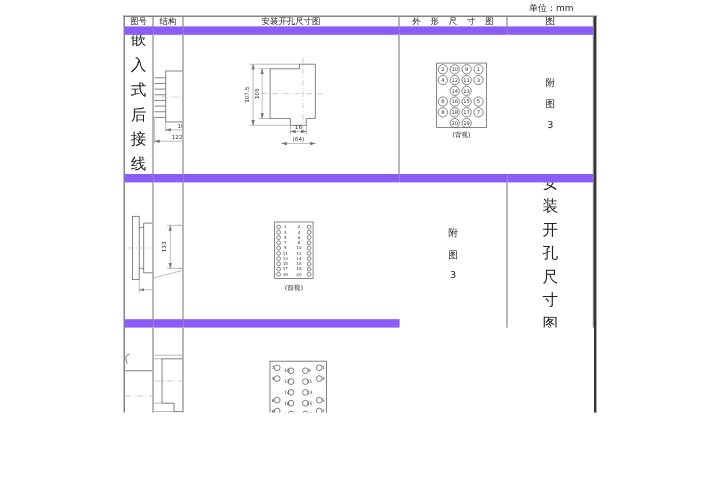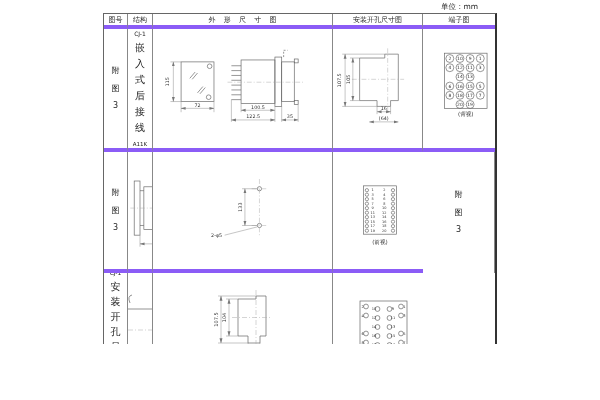--- a/index.html
+++ b/index.html
@@ -5,31 +5,31 @@
   html,body{margin:0;padding:0;background:#fff}
   .page{position:relative;width:600px;height:344px;background:#fff;
         font-family:"DejaVu Sans",sans-serif;color:#222;overflow:hidden}
   .unit{position:absolute;top:2px;left:103px;width:391px;text-align:right;
         padding-right:16px;font-size:7.5px;color:#222;box-sizing:border-box}
   .tbl{position:absolute;left:103px;top:13px;display:grid;
        grid-template-columns:24px 25px 180px 90px 72px;
        grid-template-rows:15px 123px 121px 118px;
        border:1px solid #666;border-right:2px solid #333;border-bottom:2px solid #888;
        background:#fff}
-  .cell{border-right:1px solid #888;border-bottom:4px solid #8b5cf6;
+  .cell{border-right:1px solid #888;border-bottom:7px solid #8b5cf6;
         display:flex;align-items:center;justify-content:center;
         box-sizing:border-box;overflow:hidden;position:relative;flex-direction:column}
   .nr{border-right:none}
   .nb{border-bottom:none}
   .hd{font-size:7px;color:#222;white-space:nowrap}
   .hd-wide{letter-spacing:3px;padding-left:3px}
   .vt{width:1em;word-break:break-all;text-align:center}
   .fig{font-size:8px;line-height:2.2;color:#222}
   .model{font-size:6px;white-space:nowrap;color:#222}
-  .stype{font-size:10px;line-height:1.6;color:#222;margin-top:3px}
+  .stype{font-size:13px;line-height:1.6;color:#222;margin-top:3px}
   .scode{font-size:5.5px;white-space:nowrap;color:#222;margin-top:5px}
   svg{display:block}
   .tl{fill:none;stroke:#666;stroke-width:.7}
   .dim{fill:none;stroke:#888;stroke-width:.5}
   .cl{fill:none;stroke:#aaa;stroke-width:.5;stroke-dasharray:5 2 1 2}
   text.d{font-size:5px;fill:#333;font-family:"DejaVu Sans",sans-serif}
   text.tn{fill:#333;text-anchor:middle;font-family:"DejaVu Sans",sans-serif}
   text.tlab{font-size:5.8px;fill:#333;text-anchor:middle;font-family:"DejaVu Sans",sans-serif}
   .mid{text-anchor:middle}
 </style>
@@ -45,23 +45,22 @@
 </svg>
 
 <div class="page">
 
   <div class="unit">单位：mm</div>
 
   <div class="tbl">
 
     <div class="cell hd">图号</div>
     <div class="cell hd">结构</div>
+    <div class="cell hd">安装开孔尺寸图</div>
     <div class="cell hd hd-wide">外 形 尺 寸 图</div>
-    <div class="cell hd">安装开孔尺寸图</div>
-    <div class="cell hd nr">端子图</div>
 
     <div class="cell">
       <div class="vt fig">附图3</div>
     </div>
     <div class="cell">
       <span class="model">CJ-1</span>
       <div class="vt stype">嵌入式后接线</div>
       <span class="scode">A11K</span>
     </div>
 

